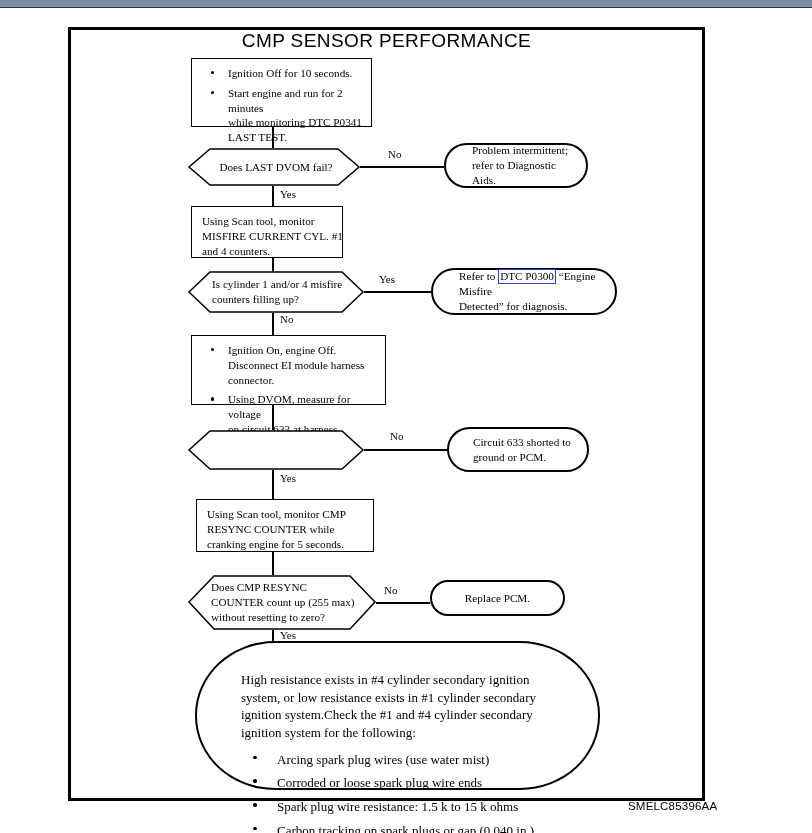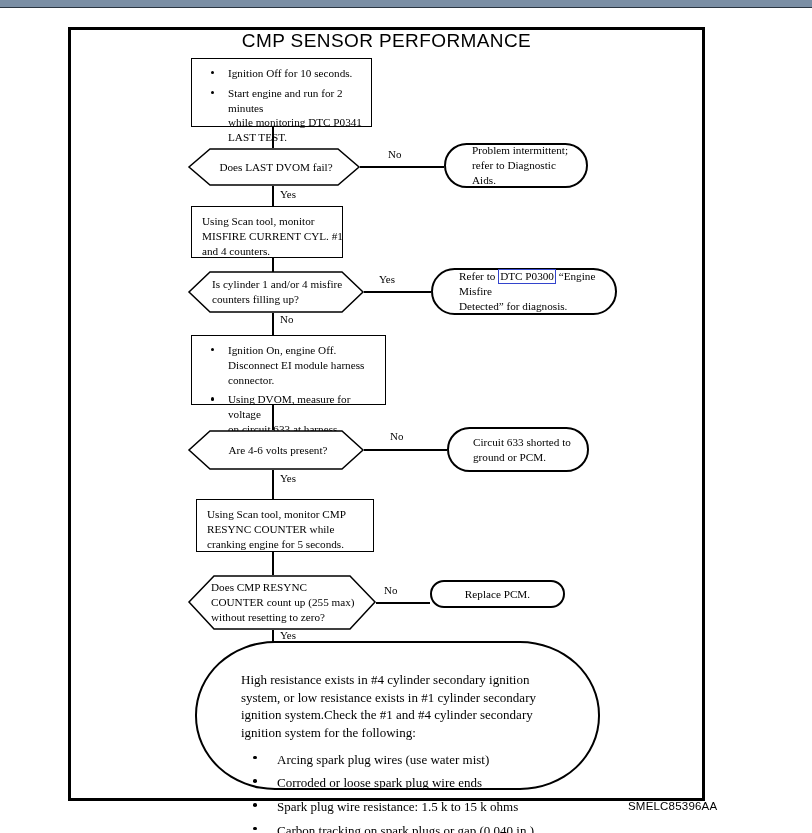--- a/index.html
+++ b/index.html
@@ -244,23 +244,20 @@
       </li>
     </ul>
   </div>
 </div>
 <div class="vline" style="left:272px; top:405px; height:25px;"></div>
 
 <div class="node decision ctr" style="left:188px; top:430px; width:176px; height:40px;">
   <svg width="176" height="40" viewBox="0 0 176 40" aria-hidden="true">
     <polygon points="22,1 154,1 175,20 154,39 22,39 1,20" fill="#fff" stroke="#000" stroke-width="1.5"></polygon>
   </svg>
-  <div class="dtext">
-      <div>Are 4-6 volts present?</div>
-    </div>
 </div>
 <div class="hline" style="left:364px; top:449px; width:83px;"></div>
 <div class="edge-label" style="left:390px; top:430px;">No</div>
 
 <div class="node terminator" style="left:447px; top:427px; width:142px; height:45px;">
   <div class="ttext" style="padding-left:24px;">
     <div>Circuit 633 shorted to</div>
     <div>ground or PCM.</div>
   </div>
 </div>
@@ -283,21 +280,21 @@
   </svg>
   <div class="dtext" style="left:23px; right:16px;">
     <div>Does CMP RESYNC</div>
     <div>COUNTER count up (255 max)</div>
     <div>without resetting to zero?</div>
   </div>
 </div>
 <div class="hline" style="left:376px; top:602px; width:54px;"></div>
 <div class="edge-label" style="left:384px; top:584px;">No</div>
 
-<div class="node terminator ctr" style="left:430px; top:580px; width:135px; height:28px;">
+<div class="node terminator ctr" style="left:430px; top:580px; width:135px; height:36px;">
   <div class="ttext"><span>Replace PCM.</span></div>
 </div>
 
 <div class="vline" style="left:272px; top:630px; height:12px;"></div>
 <div class="edge-label" style="left:280px; top:629px;">Yes</div>
 
 <div id="final-box" class="node" style="left:195px; top:641px; width:405px; height:149px;">
   <div class="inner">
     <p>High resistance exists in #4 cylinder secondary ignition system, or low resistance exists in #1 cylinder secondary ignition system.Check the #1 and #4 cylinder secondary ignition system for the following:</p>
     <ul>

